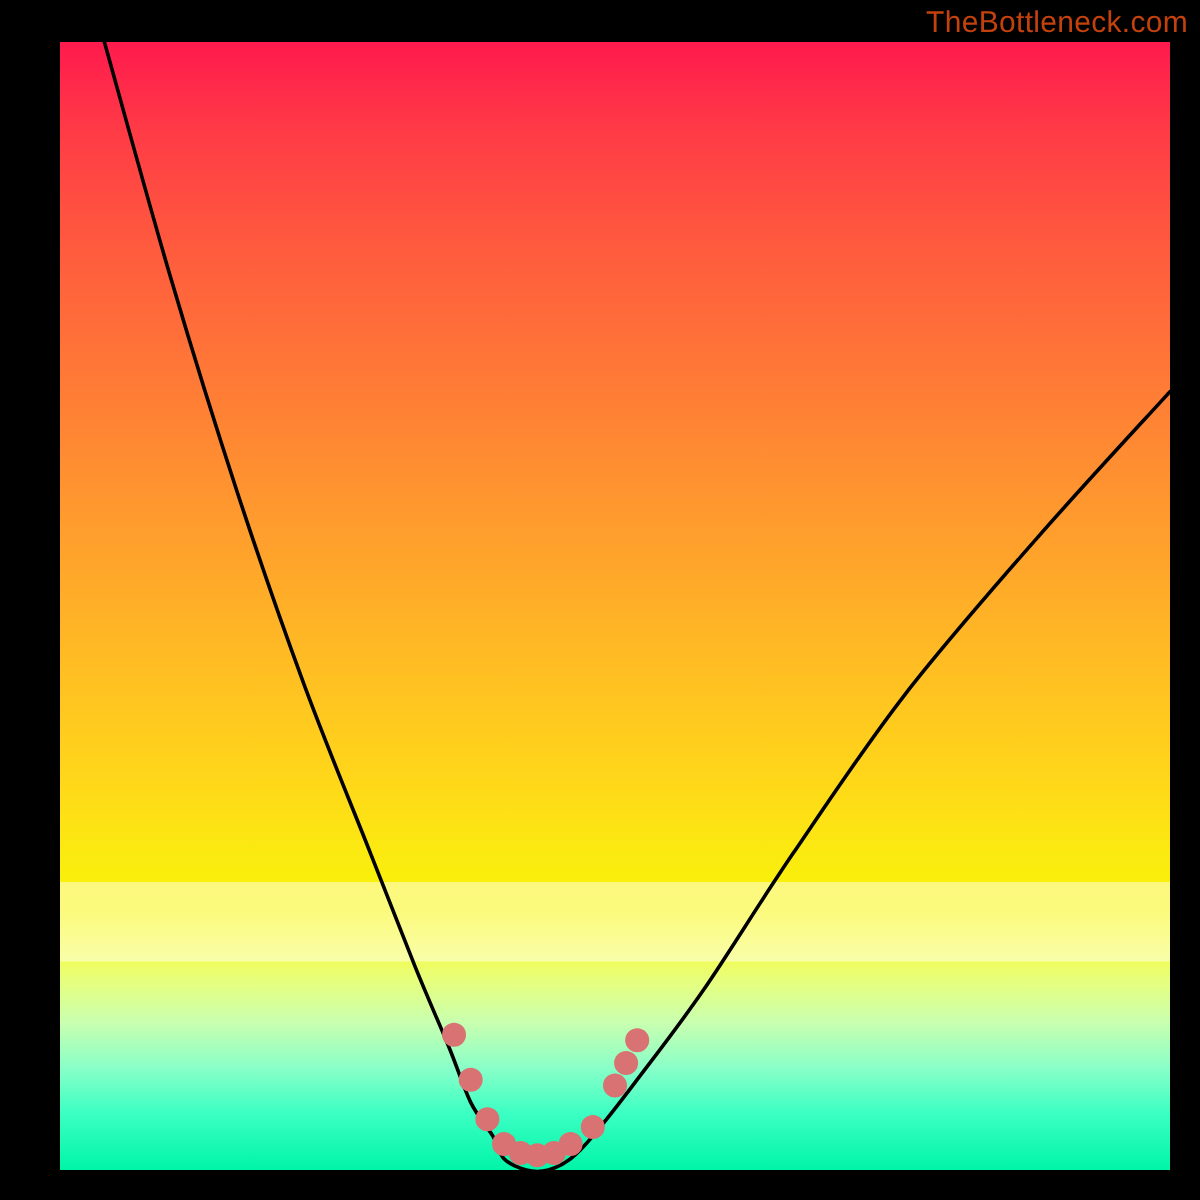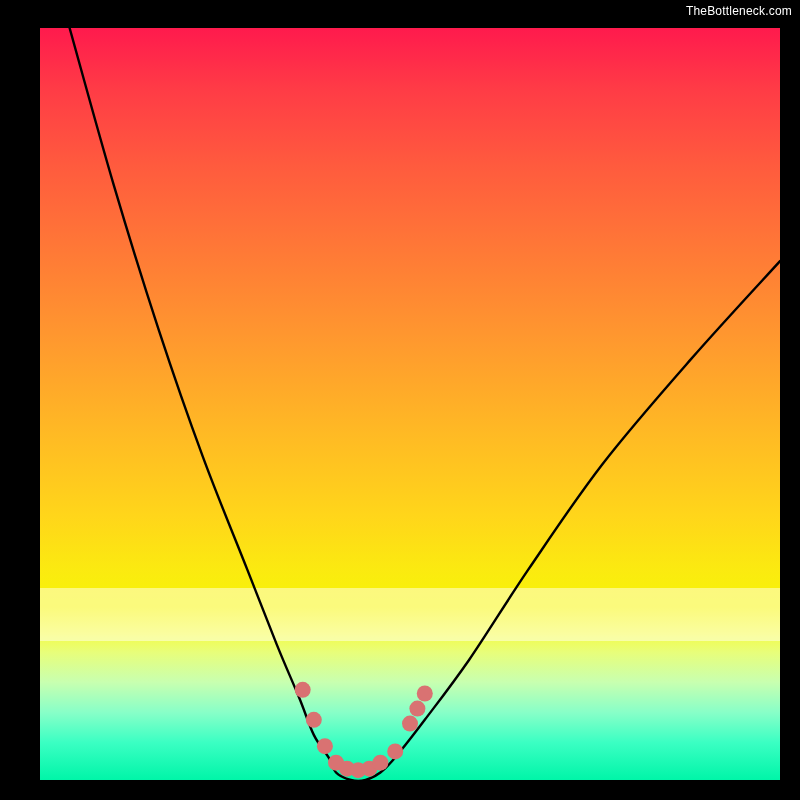--- a/index.html
+++ b/index.html
@@ -56,22 +56,22 @@
   }
   svg.curve {
     position: absolute;
     left: 0; top: 0;
     width: 100%; height: 100%;
   }
   .watermark {
     position: absolute;
     top: 4px;
     right: 8px;
-    color: #ffffff;
-    font-size: 12px;
+    color: #c2410c;
+    font-size: 20px;
     letter-spacing: 0.2px;
     user-select: none;
   }
 </style>
 </head>
 <body>
 
 <div class="frame">
   <div class="plot-area">
     <div class="pale-band"></div>

